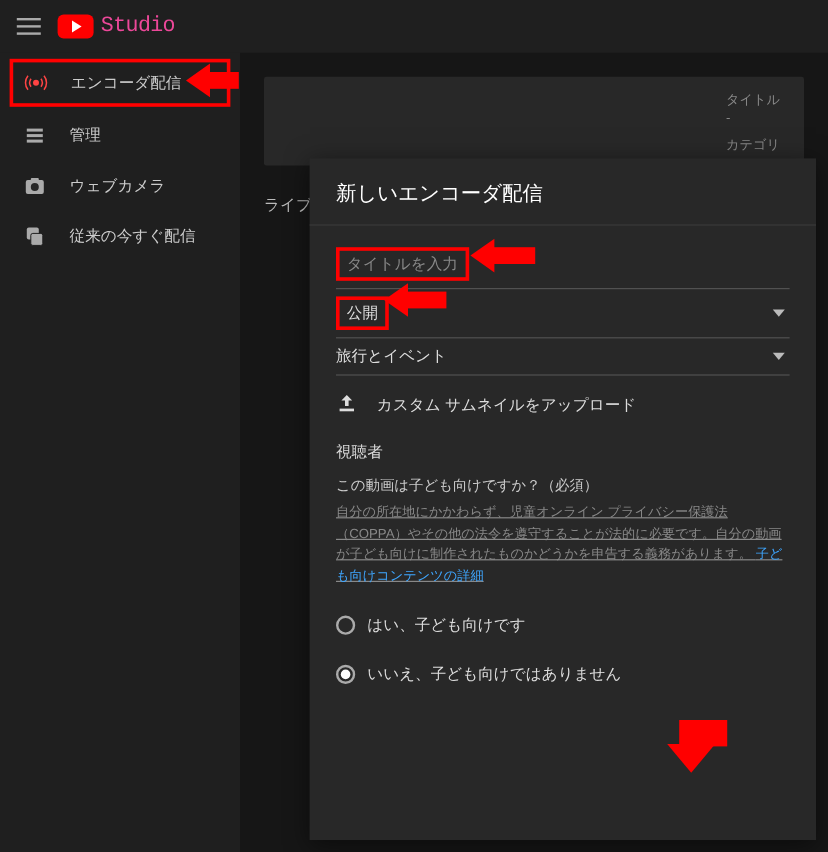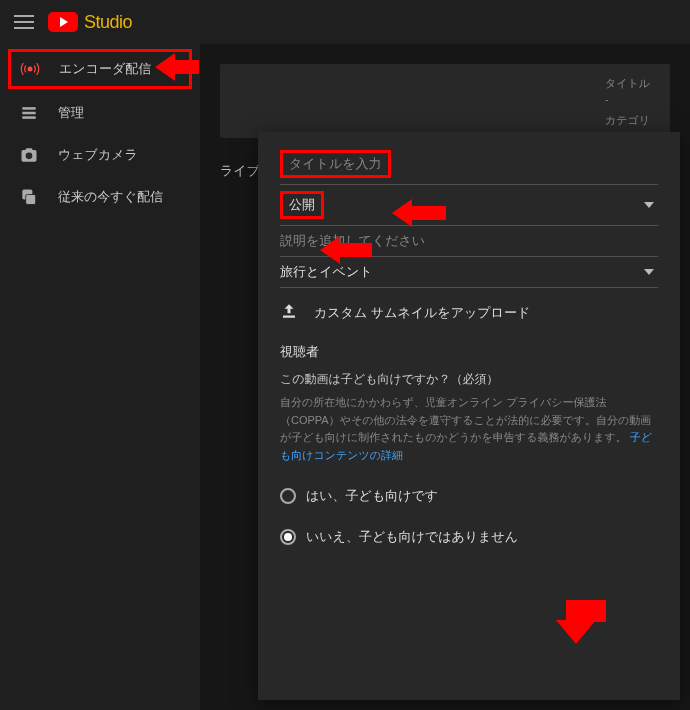--- a/index.html
+++ b/index.html
@@ -5,21 +5,21 @@
   * { box-sizing: border-box; margin: 0; padding: 0; font-family: Arial, "Hiragino Sans", "Hiragino Kaku Gothic ProN", Meiryo, sans-serif; }
   body { width: 690px; height: 710px; background: #1f1f1f; color: #fff; overflow: hidden; position: relative; }
 
   
   .header { height: 44px; display: flex; align-items: center; padding: 0 14px; gap: 14px; }
   .hamburger { display: flex; flex-direction: column; gap: 4px; cursor: pointer; width: 20px; }
   .hamburger span { height: 2px; background: #aaa; }
   .logo-area { display: flex; align-items: center; gap: 6px; }
   .yt-logo { width: 30px; height: 20px; background: #ff0000; border-radius: 5px; display: flex; align-items: center; justify-content: center; }
   .yt-play { width: 0; height: 0; border-left: 8px solid #fff; border-top: 5px solid transparent; border-bottom: 5px solid transparent; margin-left: 2px; }
-  .studio-text { font-size: 18px; font-weight: 500; color: #eab308; letter-spacing: -0.5px; }
+  .studio-text { font-size: 18px; font-weight: 500; color: #ec4899; letter-spacing: -0.5px; font-family: Liberation Mono, monospace; }
 
   
   .sidebar { position: absolute; top: 44px; left: 0; width: 200px; height: calc(100% - 44px); background: #1f1f1f; padding-top: 2px; }
   .side-item { display: flex; align-items: center; padding: 10px 18px; gap: 18px; cursor: pointer; color: #ccc; font-size: 13px; }
   .side-item.active { border: 3px solid #ff0000; margin: 3px 8px; padding: 6px 8px; }
   .side-icon { width: 22px; height: 22px; display: flex; align-items: center; justify-content: center; }
 
   
   .main { position: absolute; left: 200px; top: 44px; right: 0; bottom: 0; background: #161616; padding: 20px; }
   .preview-card { background: #282828; border-radius: 2px; width: 100%; height: 74px; display: flex; justify-content: flex-end; padding: 12px 20px 0 0; }
@@ -39,21 +39,21 @@
 
   .schedule-row { display: flex; align-items: center; gap: 16px; margin: 18px 0 14px 0; font-size: 13px; color: #ddd; }
   .date-icon { width: 20px; height: 20px; }
   .toggle { margin-left: auto; width: 32px; height: 14px; background: #5a5a5a; border-radius: 7px; position: relative; }
   .toggle::after { content:""; position: absolute; width: 18px; height: 18px; background: #bdbdbd; border-radius: 50%; top: -2px; left: -2px; }
 
   .upload-row { display: flex; align-items: center; gap: 16px; margin: 14px 0 20px 0; font-size: 13px; color: #ddd; }
 
   .section-label { font-size: 13px; color: #ddd; margin-bottom: 10px; }
   .section-q { font-size: 12px; color: #ccc; margin-bottom: 6px; }
-  .help-text { font-size: 11px; color: #888; line-height: 1.6; margin-bottom: 12px; }
+  .help-text { font-size: 11px; color: #888; line-height: 1.6; margin-bottom: 12px; text-decoration: underline; }
   .help-text .link { color: #3ea6ff; }
 
   .radio-opt { display: flex; align-items: center; gap: 10px; font-size: 13px; color: #ddd; margin: 23px 0; }
   .radio-o { width: 16px; height: 16px; border: 2px solid #aaa; border-radius: 50%; display: flex; align-items: center; justify-content: center; }
   .radio-o.selected::after { content:""; width: 8px; height: 8px; background: #fff; border-radius: 50%; }
 
   .dialog-footer { padding: 18px 24px 24px 0; display: flex; justify-content: flex-end; }
   .create-btn-wrap { border: 3px solid #ff0000; padding: 3px; }
   .create-btn { background: #3ea6ff; color: #0d0d0d; font-size: 13px; font-weight: 500; padding: 9px 14px; border: none; cursor: pointer; }
 
@@ -146,30 +146,28 @@
       <div style="height:4px"></div>
       <div>カテゴリ</div>
     </div>
   </div>
   <div class="tabs-row">
     <span>ライブ</span>
   </div>
 </div>
 
 <div class="dialog">
+  <div class="dialog-header">新しいエンコーダ配信</div>
   <div class="dialog-body">
     <div class="field-row">
       <span class="red-box field-placeholder">タイトルを入力</span>
     </div>
     <div class="field-row">
       <span class="red-box">公開</span>
       <span class="chevron-down"></span>
-    </div>
-    <div class="field-row">
-      <span class="field-placeholder">説明を追加してください</span>
     </div>
     <div class="field-row">
       <span>旅行とイベント</span>
       <span class="chevron-down"></span>
     </div>
 
 
     <div class="upload-row">
       <div>
         <svg viewBox="0 0 24 24" width="18" height="18" fill="#ddd">

